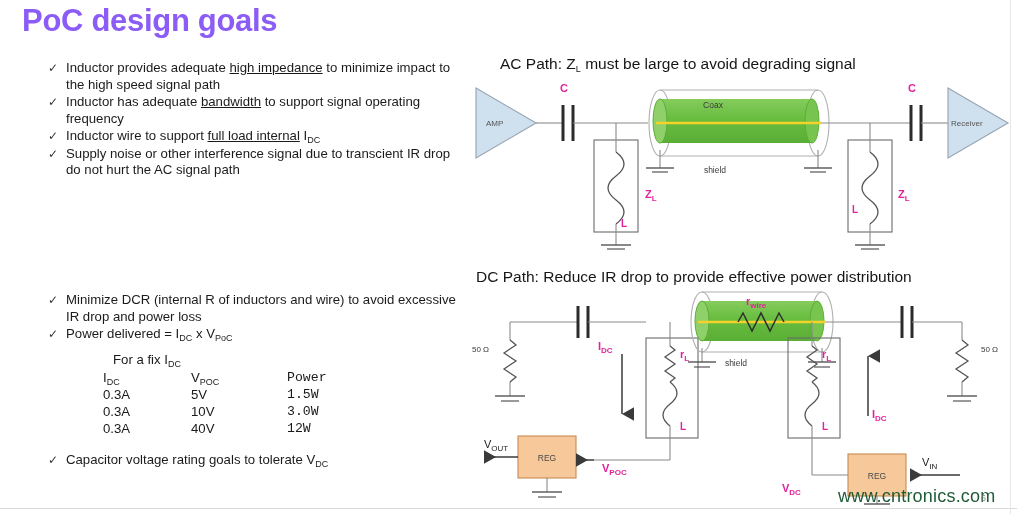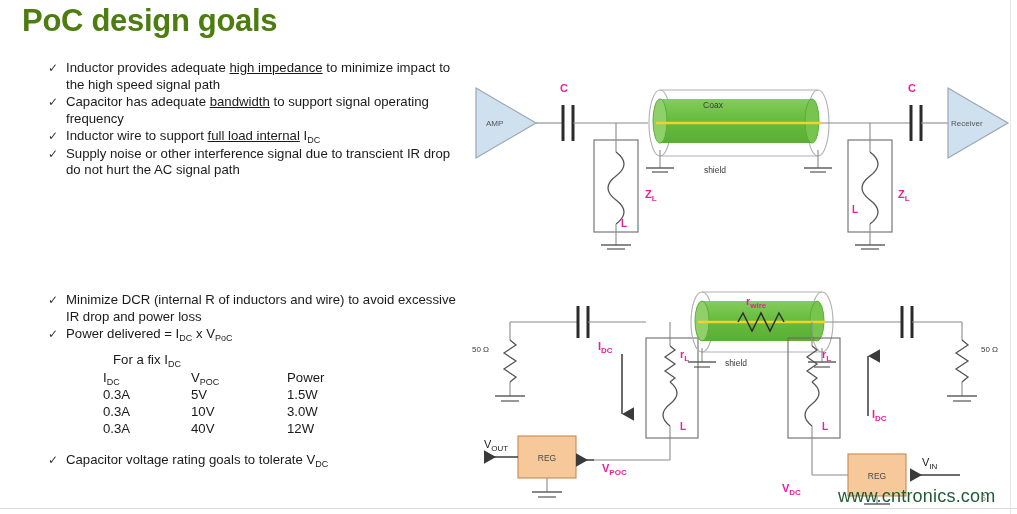--- a/index.html
+++ b/index.html
@@ -7,21 +7,21 @@
     width:1017px;height:514px;position:relative;overflow:hidden;
     font-family:"Liberation Sans","DejaVu Sans",sans-serif;
     color:#1a1a1a;
   }
   .slide{position:absolute;inset:0;background:#fff;}
 
   
   #slide-title{
     position:absolute;left:22px;top:3px;
     font-size:31px;font-weight:bold;letter-spacing:-0.3px;
-    color:#4d7c0f;
+    color:#8b5cf6;
     font-family:"Liberation Sans","DejaVu Sans",sans-serif;
   }
 
   
   .bullets{position:absolute;font-size:13.2px;line-height:16.5px;color:#1b1b1b;}
   #bullets-top{left:48px;top:60px;width:408px;}
   #bullets-bottom{left:48px;top:292px;width:408px;}
   .bullet{display:flex;align-items:flex-start;margin-bottom:1px;}
   .tick{
     width:18px;flex:0 0 18px;color:#333;font-size:12px;line-height:16.5px;
@@ -31,21 +31,21 @@
   .u{text-decoration:underline;}
   sub{font-size:9px;line-height:0;vertical-align:baseline;position:relative;top:3px;}
 
   
   #power-table{position:absolute;left:103px;top:369px;font-size:13.2px;line-height:17px;}
   #for-a-fix{position:absolute;left:113px;top:352px;font-size:13.2px;}
   #power-table table{border-collapse:collapse;}
   #power-table td{padding:0 0 0 0;height:17px;vertical-align:top;}
   #power-table td.c0{width:88px;}
   #power-table td.c1{width:96px;}
-  #power-table td.c2{width:80px;}
+  #power-table td.c2{width:80px;font-family:Liberation Mono, monospace;}
 
   
   .diagram-title{position:absolute;font-size:15.5px;color:#161616;white-space:nowrap;}
   #ac-title{left:500px;top:55px;}
   #dc-title{left:476px;top:268px;}
 
   .panel{position:absolute;}
   #ac-panel{left:470px;top:80px;width:547px;height:165px;}
   #dc-panel{left:470px;top:296px;width:547px;height:214px;}
 
@@ -71,21 +71,21 @@
 
   <div id="slide-title">PoC design goals</div>
 
   <div class="bullets" id="bullets-top">
       <div class="bullet">
         <span class="tick">✓</span>
         <span class="btext"><span>Inductor provides adequate </span><span class="u">high impedance</span><span> to minimize impact to the high speed signal path</span></span>
       </div>
       <div class="bullet">
         <span class="tick">✓</span>
-        <span class="btext"><span>Capacitor has adequate </span><span class="u">bandwidth</span><span> to support signal operating frequency</span></span>
+        <span class="btext"><span>Inductor has adequate </span><span class="u">bandwidth</span><span> to support signal operating frequency</span></span>
       </div>
       <div class="bullet">
         <span class="tick">✓</span>
         <span class="btext"><span>Inductor wire to support </span><span class="u">full load internal</span><span> I</span><sub>DC</sub></span>
       </div>
       <div class="bullet">
         <span class="tick">✓</span>
         <span class="btext"><span>Supply noise or other interference signal due to transcient IR drop do not hurt the AC signal path</span></span>
       </div>
     </div>
@@ -132,20 +132,23 @@
     </table>
   </div>
 
   <div class="bullets" id="bullets-tail" style="position:absolute;left:48px;top:452px;width:408px;">
       <div class="bullet">
         <span class="tick">✓</span>
         <span class="btext"><span>Capacitor voltage rating goals to tolerate V</span><sub>DC</sub></span>
       </div>
     </div>
 
+  <div class="diagram-title" id="ac-title">
+    <span>AC Path: Z</span><sub>L</sub><span> must be large to avoid degrading signal</span>
+  </div>
 
   <div class="panel" id="ac-panel">
     <svg width="547" height="170" viewBox="0 0 547 170">
       <defs>
         <linearGradient id="coaxg" x1="0" y1="0" x2="0" y2="1">
           <stop offset="0%" stop-color="#86cc5e"></stop>
           <stop offset="45%" stop-color="#68bd3f"></stop>
           <stop offset="100%" stop-color="#5aae35"></stop>
         </linearGradient>
         <marker id="arrL" markerWidth="8" markerHeight="8" refX="7" refY="3" orient="auto">
@@ -222,20 +225,21 @@
       </g>
       <line x1="451" y1="43" x2="478" y2="43" stroke="#8a8a8a" stroke-width="1.1"></line>
 
       <g>
         <polygon points="478,8 478,78 538,43" fill="#cfe0ef" stroke="#9aa6b4" stroke-width="1.2"></polygon>
         <text x="481" y="46" font-size="8" fill="#555">Receiver</text>
       </g>
     </svg>
   </div>
 
+  <div class="diagram-title" id="dc-title">DC Path: Reduce IR drop to provide effective power distribution</div>
 
   <div class="panel" id="dc-panel">
     <svg width="547" height="214" viewBox="0 0 547 214">
       <defs>
         <marker id="arrDown" markerWidth="9" markerHeight="9" refX="4.5" refY="8" orient="auto">
           <path d="M0,0 L9,0 L4.5,8 z" fill="#3a3a3a"></path>
         </marker>
         <marker id="arrUp" markerWidth="9" markerHeight="9" refX="4.5" refY="0" orient="auto">
           <path d="M0,8 L9,8 L4.5,0 z" fill="#3a3a3a"></path>
         </marker>

